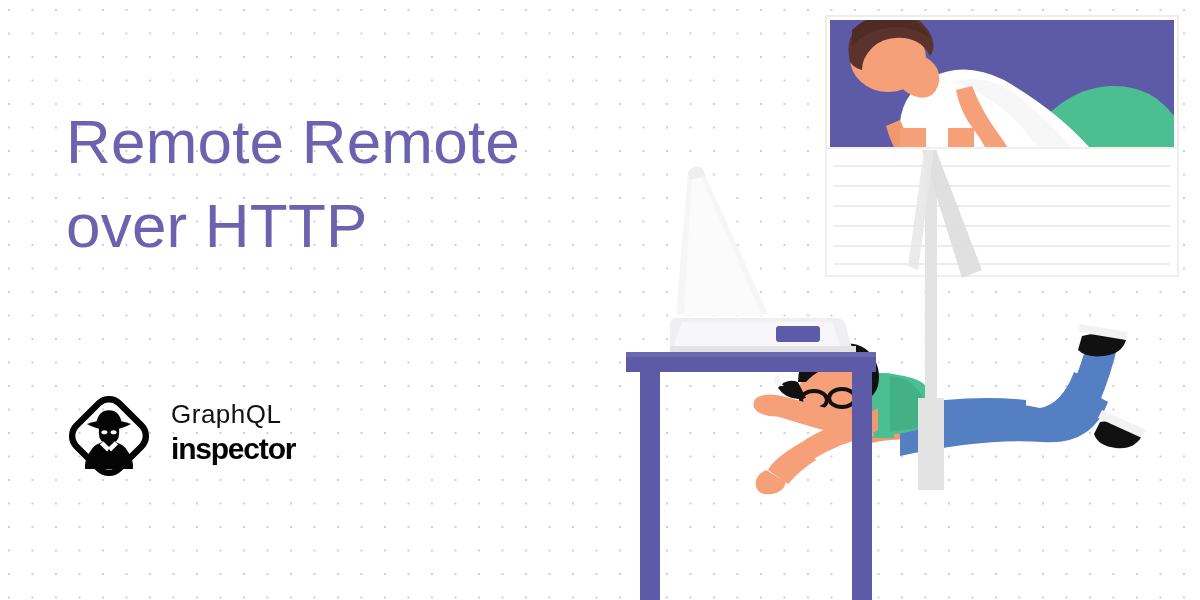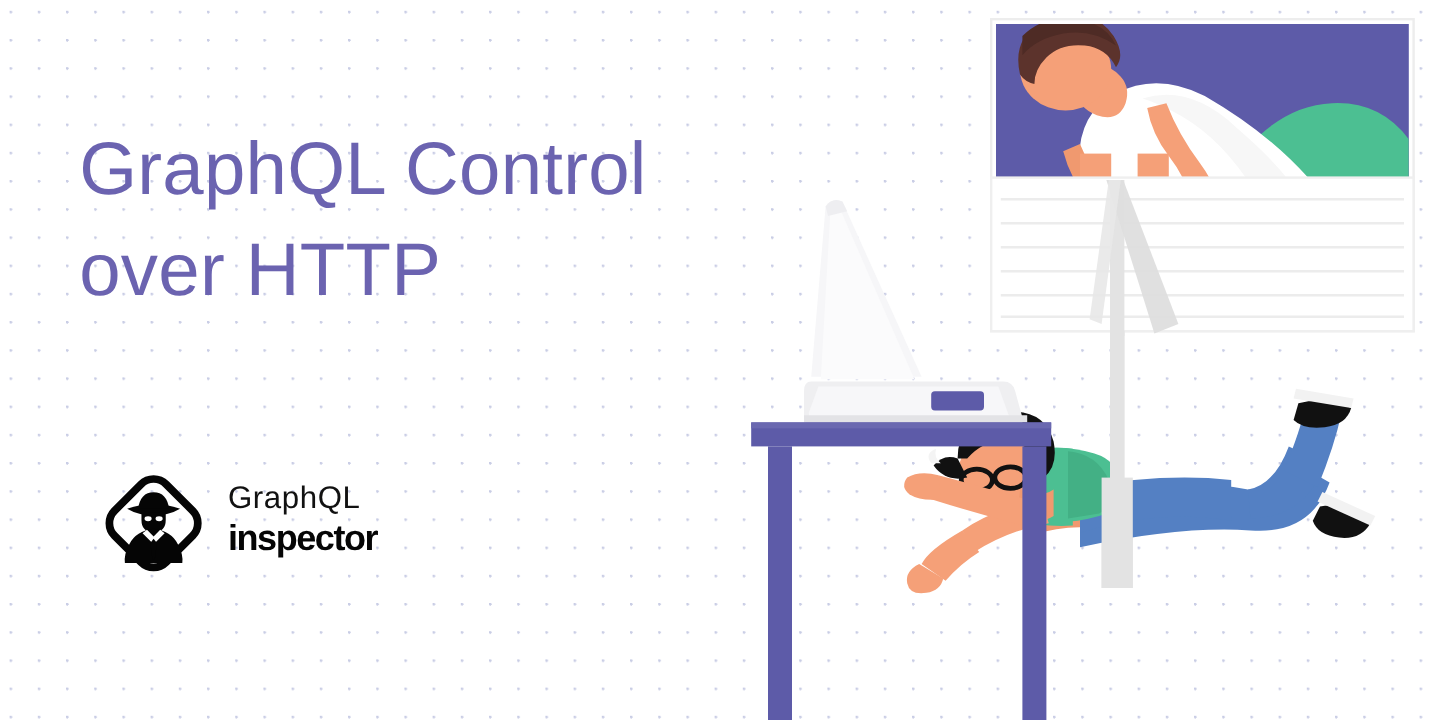--- a/index.html
+++ b/index.html
@@ -30,21 +30,21 @@
     font-size: 62px;
     line-height: 84px;
     font-weight: 400;
     letter-spacing: 0.2px;
     color: #6b63b0;
     white-space: pre-line;
   }
 
   #logo-lockup {
     position: absolute;
-    left: 82px;
+    left: 63px;
     top: 388px;
     height: 96px;
     display: flex;
     align-items: center;
     gap: 16px;
   }
   #logo-mark { width: 92px; height: 92px; display:block; }
   #logo-wordmark { display: flex; flex-direction: column; justify-content: center; }
   #logo-word-top {
     font-family: "Liberation Sans", sans-serif;
@@ -72,21 +72,21 @@
     width: 600px;
     height: 600px;
   }
   #illustration svg { display: block; }
 </style>
 </head>
 <body>
 
 <div id="canvas">
 
-  <div id="headline">GraphQL Control
+  <div id="headline">Remote Remote
 over HTTP</div>
 
   <div id="logo-lockup">
     <span>
       <svg id="logo-mark" viewBox="0 0 100 100" xmlns="http://www.w3.org/2000/svg">
 
         <g transform="translate(50,50) rotate(45) translate(-50,-50)">
           <rect x="17" y="17" width="66" height="66" rx="16" ry="16" fill="none" stroke="#050505" stroke-width="7"></rect>
         </g>
 

